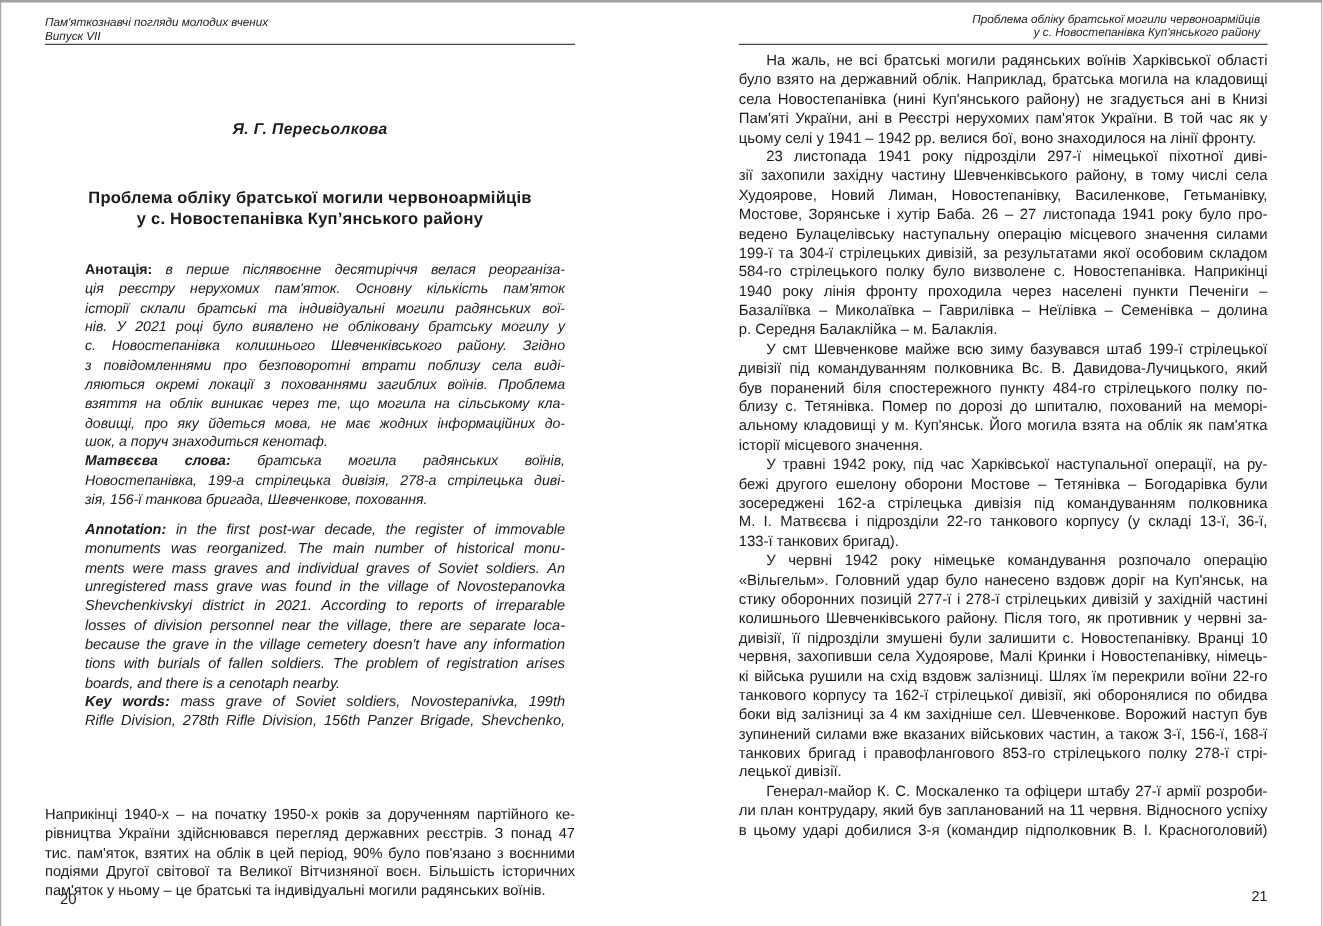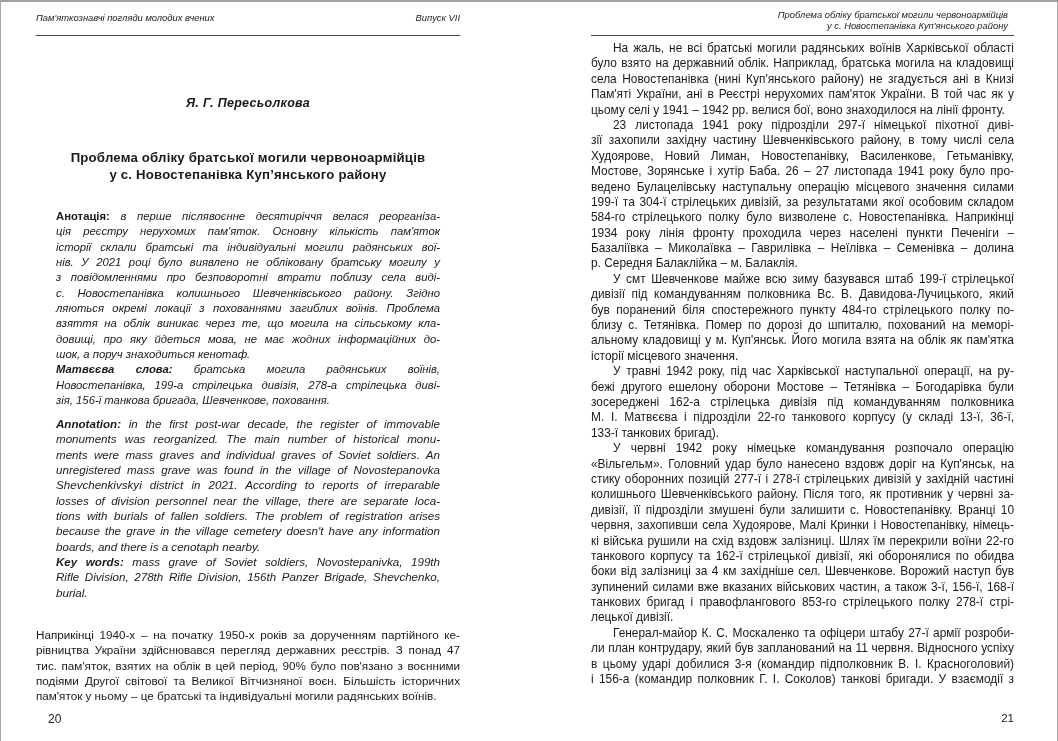--- a/index.html
+++ b/index.html
@@ -16,21 +16,21 @@
     border-bottom: 2px solid #9a9a9a;
     border-top: 2px solid #a0a0a0;
   }
   .page { position: absolute; top: 0; height: 741px; }
   .page.left { left: 0; width: 529px; }
   .page.right { left: 529px; width: 529px; }
 
   .run-head-left {
     position: absolute; left: 36px; top: 12px; width: 424px;
     font-size: 9.4px; font-style: italic; color: #222;
-    display: flex; justify-content: space-between;
+    display: flex; justify-content: flex-start; flex-direction: column;
   }
   .run-rule-left {
     position: absolute; left: 36px; top: 35px; width: 424px; height: 0;
     border-top: 1px solid #444;
   }
   .run-head-right {
     position: absolute; right: 50px; top: 9px; width: 420px;
     font-size: 9.4px; font-style: italic; color: #222; text-align: right;
     line-height: 11px;
   }
@@ -43,29 +43,29 @@
     position: absolute; left: 36px; top: 96px; width: 424px;
     text-align: center; font-weight: bold; font-style: italic;
     font-size: 12.5px; letter-spacing: 0.3px;
   }
   .title {
     position: absolute; left: 36px; top: 149px; width: 424px;
     text-align: center; font-weight: bold; font-size: 13.2px;
     line-height: 17px; letter-spacing: 0.2px;
   }
 
-  .abstract { position: absolute; left: 56px; width: 384px; font-size: 11.3px; line-height: 15.35px; font-style: italic; }
+  .abstract { position: absolute; left: 68px; width: 384px; font-size: 11.3px; line-height: 15.35px; font-style: italic; }
   .abstract.ua { top: 209px; }
   .abstract.en { top: 416px; font-size: 11.6px; }
   .abstract .line { display: block; white-space: nowrap; text-align: justify; text-align-last: justify; height: 15.35px; overflow: visible; }
   .abstract .line.last { text-align-last: left; }
   .abstract .label { font-weight: bold; font-style: normal; }
   .abstract.en .label { font-style: italic; }
 
-  .body-left { position: absolute; left: 36px; top: 627px; width: 424px; font-size: 11.7px; line-height: 15.3px; }
+  .body-left { position: absolute; left: 36px; top: 644px; width: 424px; font-size: 11.7px; line-height: 15.3px; }
   .body-left .line, .body-right .line { display: block; white-space: nowrap; text-align: justify; text-align-last: justify; height: 15.3px; }
   .body-left .line.last, .body-right .line.last { text-align-last: left; }
   .body-right { position: absolute; left: 62px; top: 41px; width: 423px; font-size: 11.9px; line-height: 15.4px; }
   .body-right .line { height: 15.4px; }
   .indent { padding-left: 22px; }
 
   .pagenum-left { position: absolute; left: 48px; top: 712px; font-size: 12px; }
   .pagenum-right { position: absolute; right: 44px; top: 712px; font-size: 11.5px; }
 </style>
 </head>
@@ -85,44 +85,43 @@
   <div class="title">
     <div>Проблема обліку братської могили червоноармійців</div>
     <div>у с. Новостепанівка Куп’янського району</div>
   </div>
 
   <div class="abstract ua">
     <span class="line"><span class="label">Анотація:</span><span> в перше післявоєнне десятиріччя велася реорганіза-</span></span>
     <span class="line">ція реєстру нерухомих пам'яток. Основну кількість пам'яток</span>
     <span class="line">історії склали братські та індивідуальні могили радянських вої-</span>
     <span class="line">нів. У 2021 році було виявлено не обліковану братську могилу у</span>
+    <span class="line">с. Новостепанівка колишнього Шевченківського району. Згідно</span>
     <span class="line">з повідомленнями про безповоротні втрати поблизу села виді-</span>
-    <span class="line">с. Новостепанівка колишнього Шевченківського району. Згідно</span>
     <span class="line">ляються окремі локації з похованнями загиблих воїнів. Проблема</span>
     <span class="line">взяття на облік виникає через те, що могила на сільському кла-</span>
     <span class="line">довищі, про яку йдеться мова, не має жодних інформаційних до-</span>
     <span class="line last">шок, а поруч знаходиться кенотаф.</span>
     <span class="line"><span class="label" style="font-style:italic">Матвєєва слова:</span><span> братська могила радянських воїнів,</span></span>
     <span class="line">Новостепанівка, 199-а стрілецька дивізія, 278-а стрілецька диві-</span>
     <span class="line last">зія, 156-ї танкова бригада, Шевченкове, поховання.</span>
   </div>
 
   <div class="abstract en">
     <span class="line"><span class="label">Annotation:</span><span> in the first post-war decade, the register of immovable</span></span>
     <span class="line">monuments was reorganized. The main number of historical monu-</span>
     <span class="line">ments were mass graves and individual graves of Soviet soldiers. An</span>
     <span class="line">unregistered mass grave was found in the village of Novostepanovka</span>
     <span class="line">Shevchenkivskyi district in 2021. According to reports of irreparable</span>
     <span class="line">losses of division personnel near the village, there are separate loca-</span>
+    <span class="line">because the grave in the village cemetery doesn't have any information</span>
     <span class="line">tions with burials of fallen soldiers. The problem of registration arises</span>
-    <span class="line">because the grave in the village cemetery doesn't have any information</span>
     <span class="line last">boards, and there is a cenotaph nearby.</span>
     <span class="line"><span class="label">Key words:</span><span> mass grave of Soviet soldiers, Novostepanivka, 199th</span></span>
     <span class="line">Rifle Division, 278th Rifle Division, 156th Panzer Brigade, Shevchenko,</span>
-    <span class="line last">burial.</span>
   </div>
 
   <div class="body-left">
     <span class="line">Наприкінці 1940-х – на початку 1950-х років за дорученням партійного ке-</span>
     <span class="line">рівництва України здійснювався перегляд державних реєстрів. З понад 47</span>
     <span class="line">тис. пам'яток, взятих на облік в цей період, 90% було пов'язано з воєнними</span>
     <span class="line">подіями Другої світової та Великої Вітчизняної воєн. Більшість історичних</span>
     <span class="line last">пам'яток у ньому – це братські та індивідуальні могили радянських воїнів.</span>
   </div>
 
@@ -144,21 +143,21 @@
     <span class="line">Пам'яті України, ані в Реєстрі нерухомих пам'яток України. В той час як у</span>
     <span class="line last">цьому селі у 1941 – 1942 рр. велися бої, воно знаходилося на лінії фронту.</span>
 
     <span class="line indent">23 листопада 1941 року підрозділи 297-ї німецької піхотної диві-</span>
     <span class="line">зії захопили західну частину Шевченківського району, в тому числі села</span>
     <span class="line">Худоярове, Новий Лиман, Новостепанівку, Василенкове, Гетьманівку,</span>
     <span class="line">Мостове, Зорянське і хутір Баба. 26 – 27 листопада 1941 року було про-</span>
     <span class="line">ведено Булацелівську наступальну операцію місцевого значення силами</span>
     <span class="line">199-ї та 304-ї стрілецьких дивізій, за результатами якої особовим складом</span>
     <span class="line">584-го стрілецького полку було визволене с. Новостепанівка. Наприкінці</span>
-    <span class="line">1934 року лінія фронту проходила через населені пункти Печеніги –</span>
+    <span class="line">1940 року лінія фронту проходила через населені пункти Печеніги –</span>
     <span class="line">Базаліївка – Миколаївка – Гаврилівка – Неїлівка – Семенівка – долина</span>
     <span class="line last">р. Середня Балаклійка – м. Балаклія.</span>
 
     <span class="line indent">У смт Шевченкове майже всю зиму базувався штаб 199-ї стрілецької</span>
     <span class="line">дивізії під командуванням полковника Вс. В. Давидова-Лучицького, який</span>
     <span class="line">був поранений біля спостережного пункту 484-го стрілецького полку по-</span>
     <span class="line">близу с. Тетянівка. Помер по дорозі до шпиталю, похований на меморі-</span>
     <span class="line">альному кладовищі у м. Куп'янськ. Його могила взята на облік як пам'ятка</span>
     <span class="line last">історії місцевого значення.</span>
 
@@ -177,17 +176,16 @@
     <span class="line">кі війська рушили на схід вздовж залізниці. Шлях їм перекрили воїни 22-го</span>
     <span class="line">танкового корпусу та 162-ї стрілецької дивізії, які оборонялися по обидва</span>
     <span class="line">боки від залізниці за 4 км західніше сел. Шевченкове. Ворожий наступ був</span>
     <span class="line">зупинений силами вже вказаних військових частин, а також 3-ї, 156-ї, 168-ї</span>
     <span class="line">танкових бригад і правофлангового 853-го стрілецького полку 278-ї стрі-</span>
     <span class="line last">лецької дивізії.</span>
 
     <span class="line indent">Генерал-майор К. С. Москаленко та офіцери штабу 27-ї армії розроби-</span>
     <span class="line">ли план контрудару, який був запланований на 11 червня. Відносного успіху</span>
     <span class="line">в цьому ударі добилися 3-я (командир підполковник В. І. Красноголовий)</span>
-    <span class="line">і 156-а (командир полковник Г. І. Соколов) танкові бригади. У взаємодії з</span>
   </div>
 
   <div class="pagenum-right">21</div>
 </div>
 
 </body></html>

